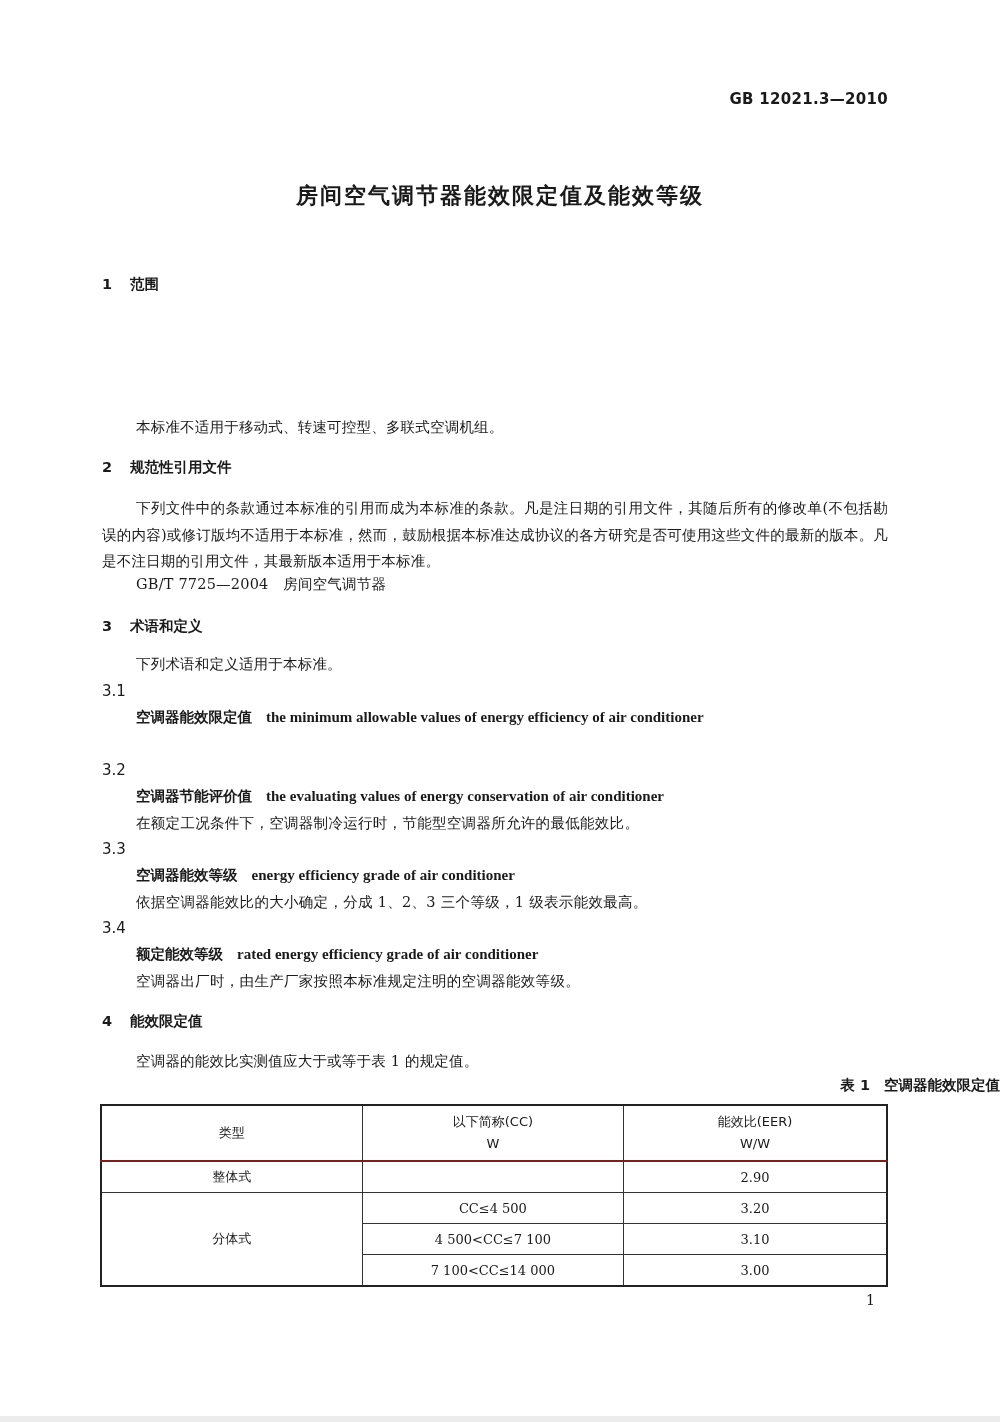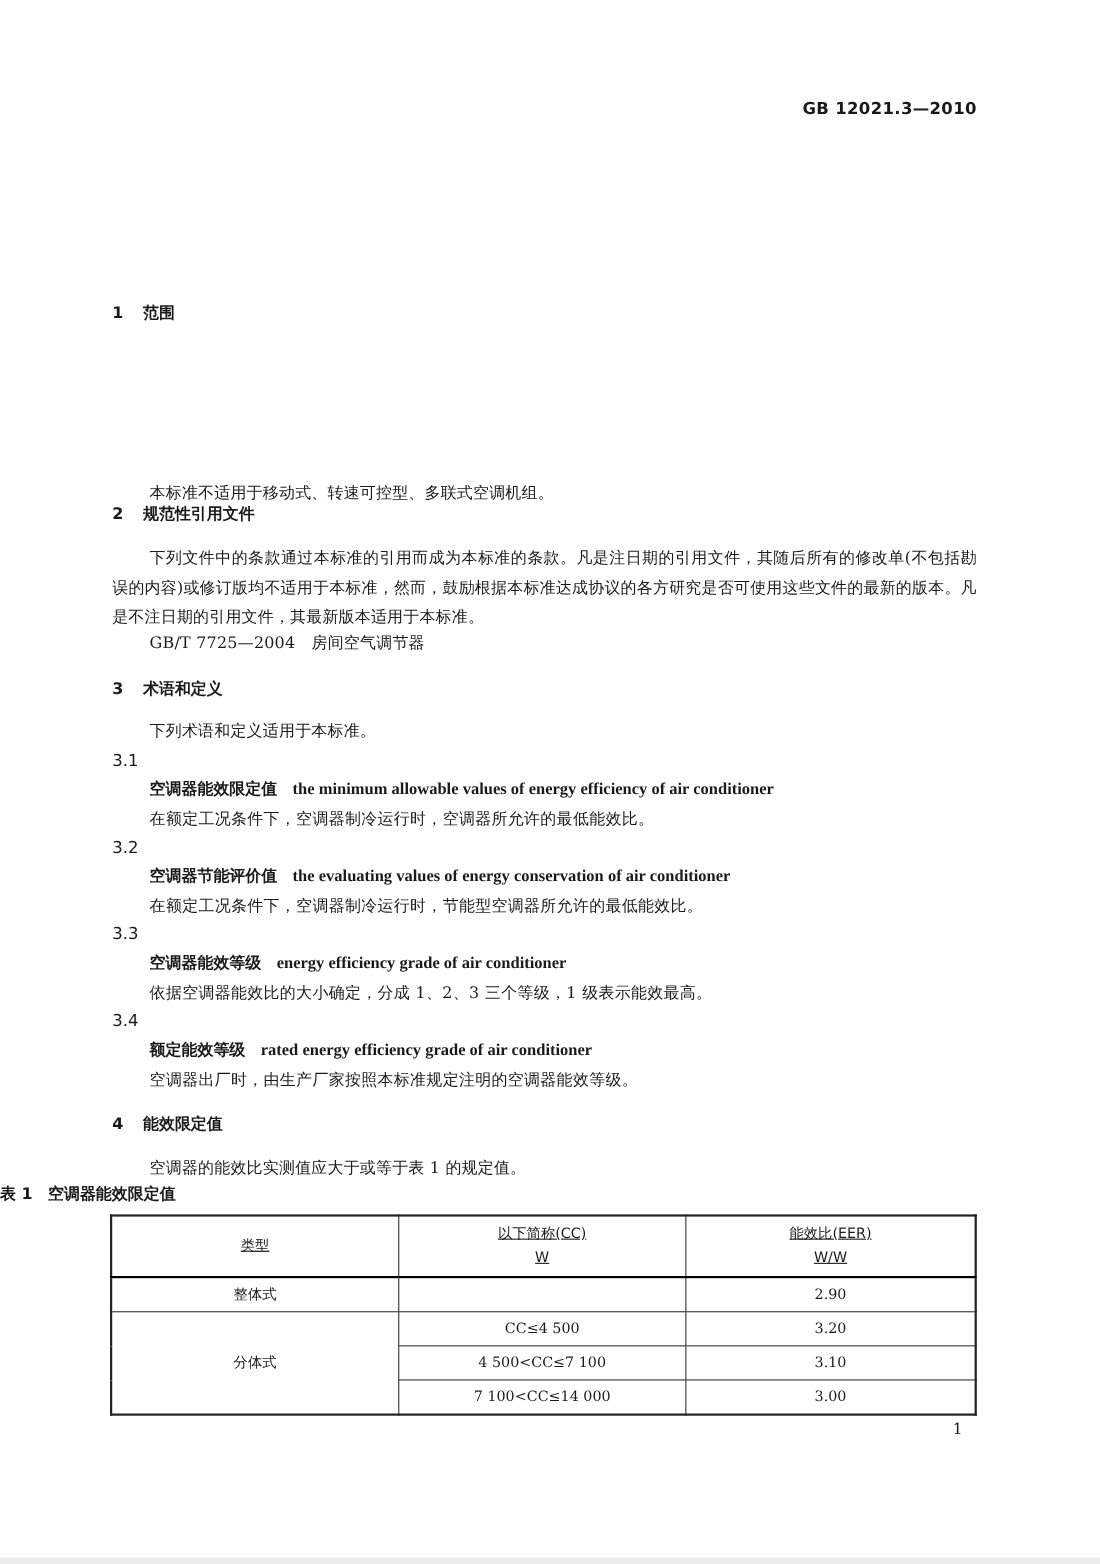--- a/index.html
+++ b/index.html
@@ -31,66 +31,66 @@
     position: absolute; left: 102px; width: 786px; font-size: 14.5px; line-height: 26.5px;
     text-indent: 34px; text-align: justify; letter-spacing: 0.2px;
   }
   .line { position: absolute; font-size: 14.5px; white-space: nowrap; letter-spacing: 0.2px; }
   .sub-num { position: absolute; left: 102px; font-size: 15px; font-family: "DejaVu Sans", "Liberation Sans", sans-serif; }
   .term { position: absolute; left: 136px; font-size: 14.5px; white-space: nowrap; }
   .term .zh { font-family: "DejaVu Sans", "Liberation Sans", sans-serif; font-weight: bold; margin-right: 14px; }
   .term .en { font-weight: bold; font-family: "Liberation Serif", serif; font-size: 15px; }
   .def { position: absolute; left: 136px; font-size: 14.5px; white-space: nowrap; letter-spacing: 0.3px; }
   .table-title {
-    position: absolute; left: 0; width: 1000px; top: 1076px; text-align: left;
+    position: absolute; left: 0; width: 1000px; top: 1076px; text-align: right;
     font-family: "DejaVu Sans", "Liberation Sans", sans-serif; font-weight: bold; font-size: 14.5px;
   }
   .table-title .gap { display: inline-block; width: 14px; }
   table.eer {
     position: absolute; left: 100px; top: 1104px; width: 788px; border-collapse: collapse;
     border: 2px solid #222; font-size: 13px;
   }
   table.eer td, table.eer th {
     border: 1px solid #333; text-align: center; padding: 0; font-weight: normal;
   }
   table.eer th { height: 54px; line-height: 22px; font-family: "DejaVu Sans", "Liberation Sans", sans-serif; font-size: 13px; }
-  table.eer thead tr { border-bottom: 2px solid #000000; text-decoration: underline; }
+  table.eer thead tr { border-bottom: 2px solid #7f1d1d; }
   table.eer td { height: 30px; }
   table.eer td.type { font-family: "DejaVu Sans", "Liberation Sans", sans-serif; }
   .col1 { width: 262px; } .col2 { width: 262px; } .col3 { width: 264px; }
   .page-num { position: absolute; right: 125px; top: 1292px; font-size: 14px; }
   .bottom-bar { position: absolute; left: 0; top: 1416px; width: 1000px; height: 6px; background: #ececec; }
 </style>
 </head>
 <body>
 
 <div class="page">
   <div class="std-no">GB 12021.3—2010</div>
+  <div class="doc-title">房间空气调节器能效限定值及能效等级</div>
 
   <div class="sec-head" style="top:275px;">
     <span class="num">1</span><span>范围</span>
   </div>
-  <div class="para" style="top:436px;">本标准不适用于移动式、转速可控型、多联式空调机组。</div>
+  <div class="para" style="top:414px;">本标准不适用于移动式、转速可控型、多联式空调机组。</div>
 
   <div class="sec-head" style="top:458px;">
     <span class="num">2</span><span>规范性引用文件</span>
   </div>
   <div class="para" style="top:495px;">下列文件中的条款通过本标准的引用而成为本标准的条款。凡是注日期的引用文件，其随后所有的修改单(不包括勘误的内容)或修订版均不适用于本标准，然而，鼓励根据本标准达成协议的各方研究是否可使用这些文件的最新的版本。凡是不注日期的引用文件，其最新版本适用于本标准。</div>
   <div class="line" style="left:136px; top:575px;">GB/T 7725—2004　房间空气调节器</div>
 
   <div class="sec-head" style="top:617px;">
     <span class="num">3</span><span>术语和定义</span>
   </div>
   <div class="line" style="left:136px; top:655px;text-align:right;">下列术语和定义适用于本标准。</div>
 
   <div class="sub-num" style="top:682px;">3.1</div>
   <div class="term" style="top:708px;">
     <span class="zh">空调器能效限定值</span><span class="en">the minimum allowable values of energy efficiency of air conditioner</span>
   </div>
-  <div class="def" style="top:735px;">在额定工况条件下，空调器制冷运行时，空调器所允许的最低能效比。</div>
 
   <div class="sub-num" style="top:761px;">3.2</div>
   <div class="term" style="top:787px;">
     <span class="zh">空调器节能评价值</span><span class="en">the evaluating values of energy conservation of air conditioner</span>
   </div>
   <div class="def" style="top:814px;">在额定工况条件下，空调器制冷运行时，节能型空调器所允许的最低能效比。</div>
 
   <div class="sub-num" style="top:840px;">3.3</div>
   <div class="term" style="top:866px;">
     <span class="zh">空调器能效等级</span><span class="en">energy efficiency grade of air conditioner</span>

